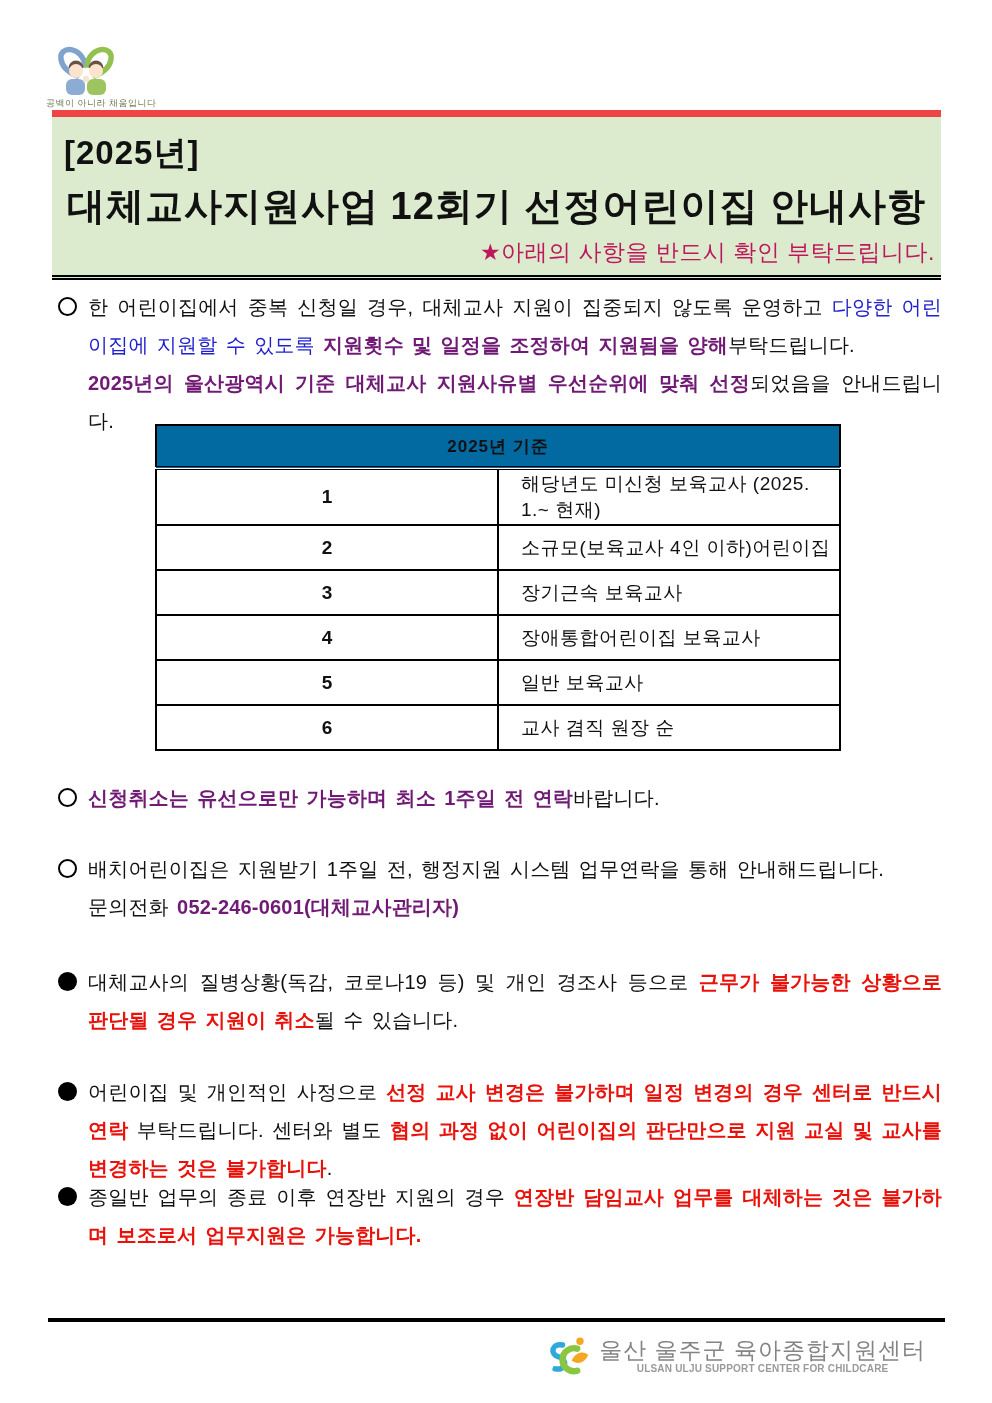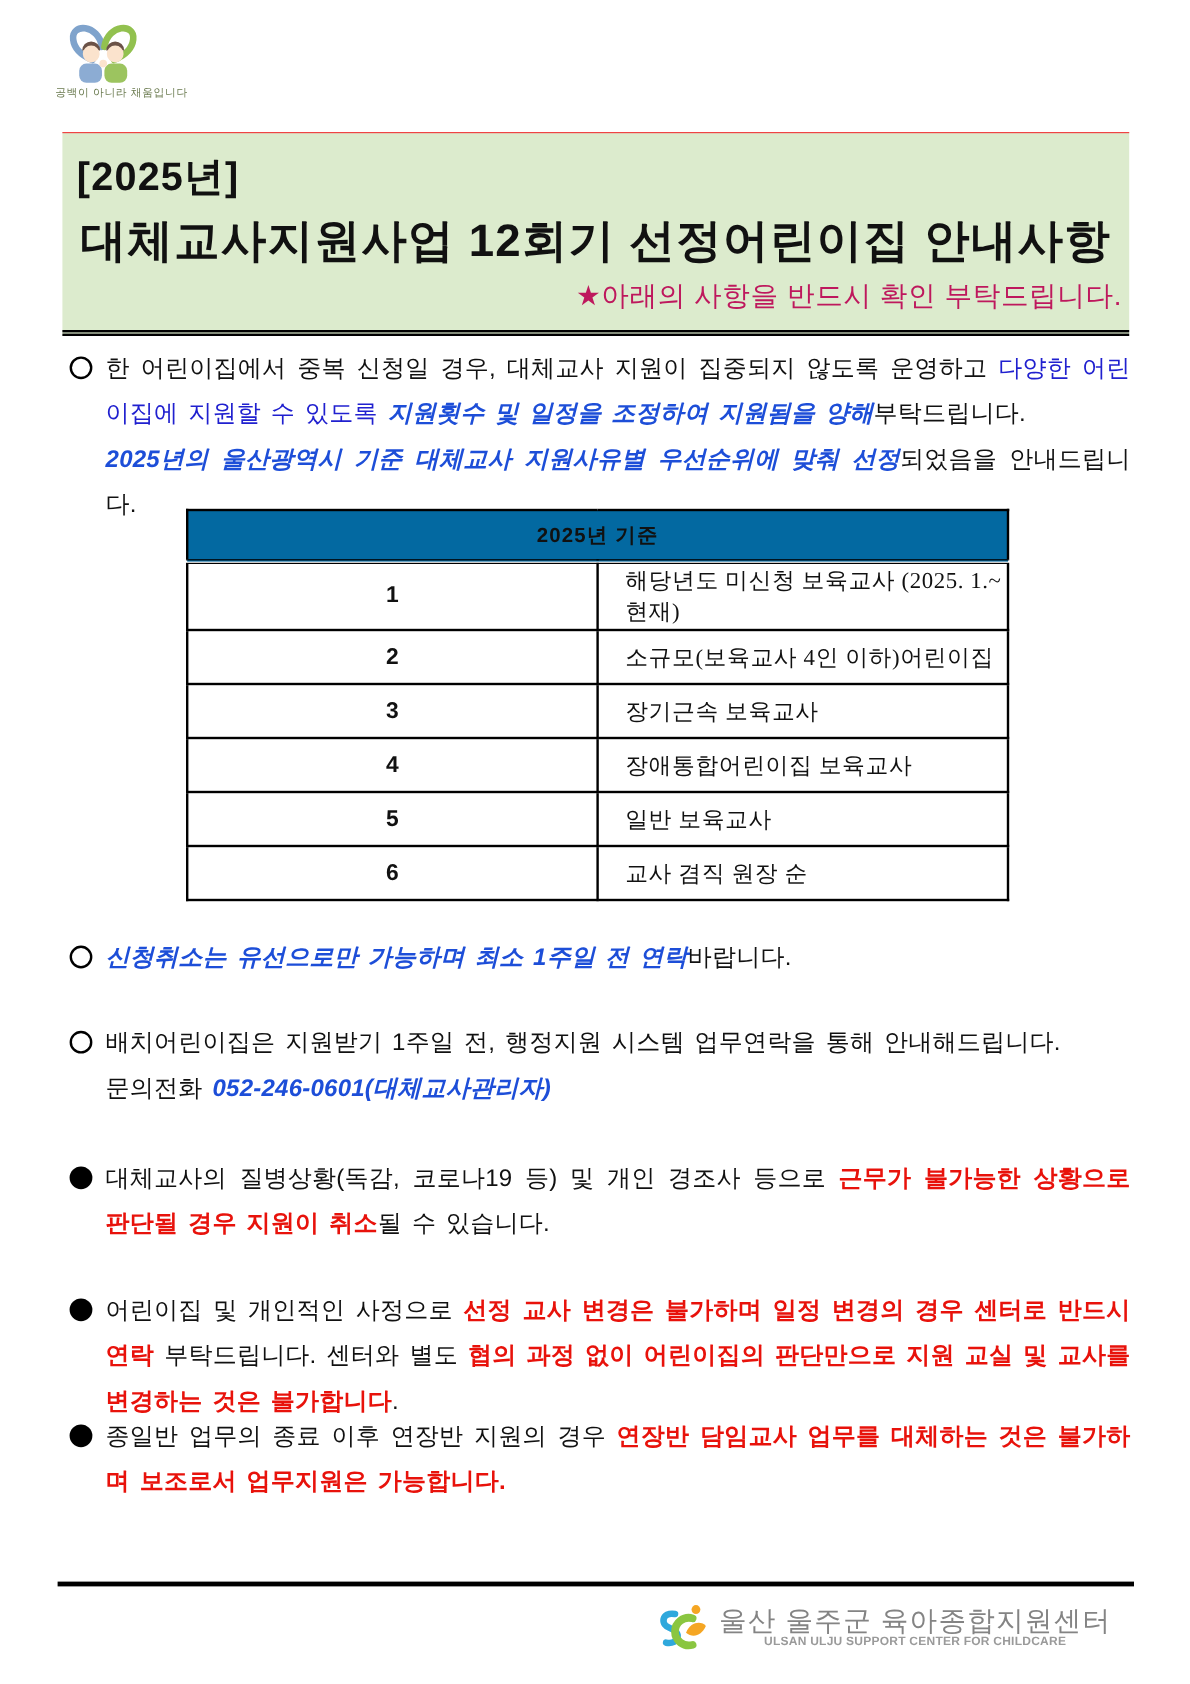--- a/index.html
+++ b/index.html
@@ -1,48 +1,48 @@
 <!DOCTYPE html>
 <html><head>
 <meta charset="utf-8">
 <style>
   html,body{margin:0;padding:0;background:#ffffff;}
   .page{position:relative;width:992px;height:1403px;background:#ffffff;overflow:hidden;
         font-family:"Liberation Sans","DejaVu Sans",sans-serif;color:#111;}
 
   
-  .top-logo{position:absolute;left:46px;top:12px;width:130px;}
+  .top-logo{position:absolute;left:46px;top:38px;width:130px;}
   .top-logo svg{display:block;width:80px;height:58px;}
   .tagline{font-size:9px;color:#6b7b50;margin-top:1px;letter-spacing:.5px;white-space:nowrap;}
 
   
   .header-box{position:absolute;left:52px;top:110px;width:889px;height:170px;background:#dcebcd;
-              border-top:1px solid #ef4444;border-bottom:5px double #000;box-sizing:border-box;}
+              border-top:7px solid #ef4444;border-bottom:5px double #000;box-sizing:border-box;}
   .year{position:absolute;left:12px;top:14px;font-size:33px;font-weight:bold;letter-spacing:1px;}
   .title{position:absolute;left:0;right:0;top:64px;text-align:center;font-size:38px;font-weight:bold;letter-spacing:1px;}
   .star{position:absolute;right:6px;top:120px;font-size:23px;font-weight:normal;color:#be185d;letter-spacing:.5px;}
 
   
   .para{position:absolute;left:56px;width:886px;padding-left:32px;box-sizing:border-box;
         font-size:20px;line-height:38px;text-align:justify;word-spacing:2.5px;letter-spacing:.2px;}
   .bullet{position:absolute;left:2px;top:9px;width:19px;height:19px;border-radius:50%;box-sizing:border-box;}
   .bullet.outline{border:2px solid #000;}
   .bullet.filled{background:#000;}
   .t-k{color:#111;}
   .t-b{color:#2020cf;}
-  .t-bb{color:#1d4ed8;font-weight:bold;font-style:italic;}
+  .t-bb{color:#701a75;font-weight:bold;}
   .t-rb{color:#e8120b;font-weight:bold;}
 
   
   .rank-table{position:absolute;left:155px;top:424px;width:686px;border-collapse:collapse;table-layout:fixed;}
   .rank-table th{background:#0369a1;border:2px solid #000;border-bottom:4px double #000;
                  height:38px;font-size:17px;font-weight:bold;letter-spacing:1px;}
   .rank-table td{border:2px solid #000;height:41px;font-size:19px;}
   .rank-table td.num{width:70px;text-align:center;font-weight:bold;}
-  .rank-table td.txt{padding-left:22px;letter-spacing:.5px;font-family:Liberation Serif, serif;}
+  .rank-table td.txt{padding-left:22px;letter-spacing:.5px;}
 
   
   .footer-line{position:absolute;left:48px;top:1318px;width:897px;height:4px;background:#000;}
   .footer{position:absolute;right:66px;top:1332px;display:flex;align-items:center;gap:8px;}
   .footer svg{width:46px;height:48px;display:block;}
   .org{display:flex;flex-direction:column;align-items:center;}
   .org-ko{font-size:23px;color:#848484;letter-spacing:1px;line-height:26px;}
   .org-en{font-size:10px;color:#9a9a9a;font-weight:bold;letter-spacing:.2px;line-height:12px;}
 </style>
 </head>

